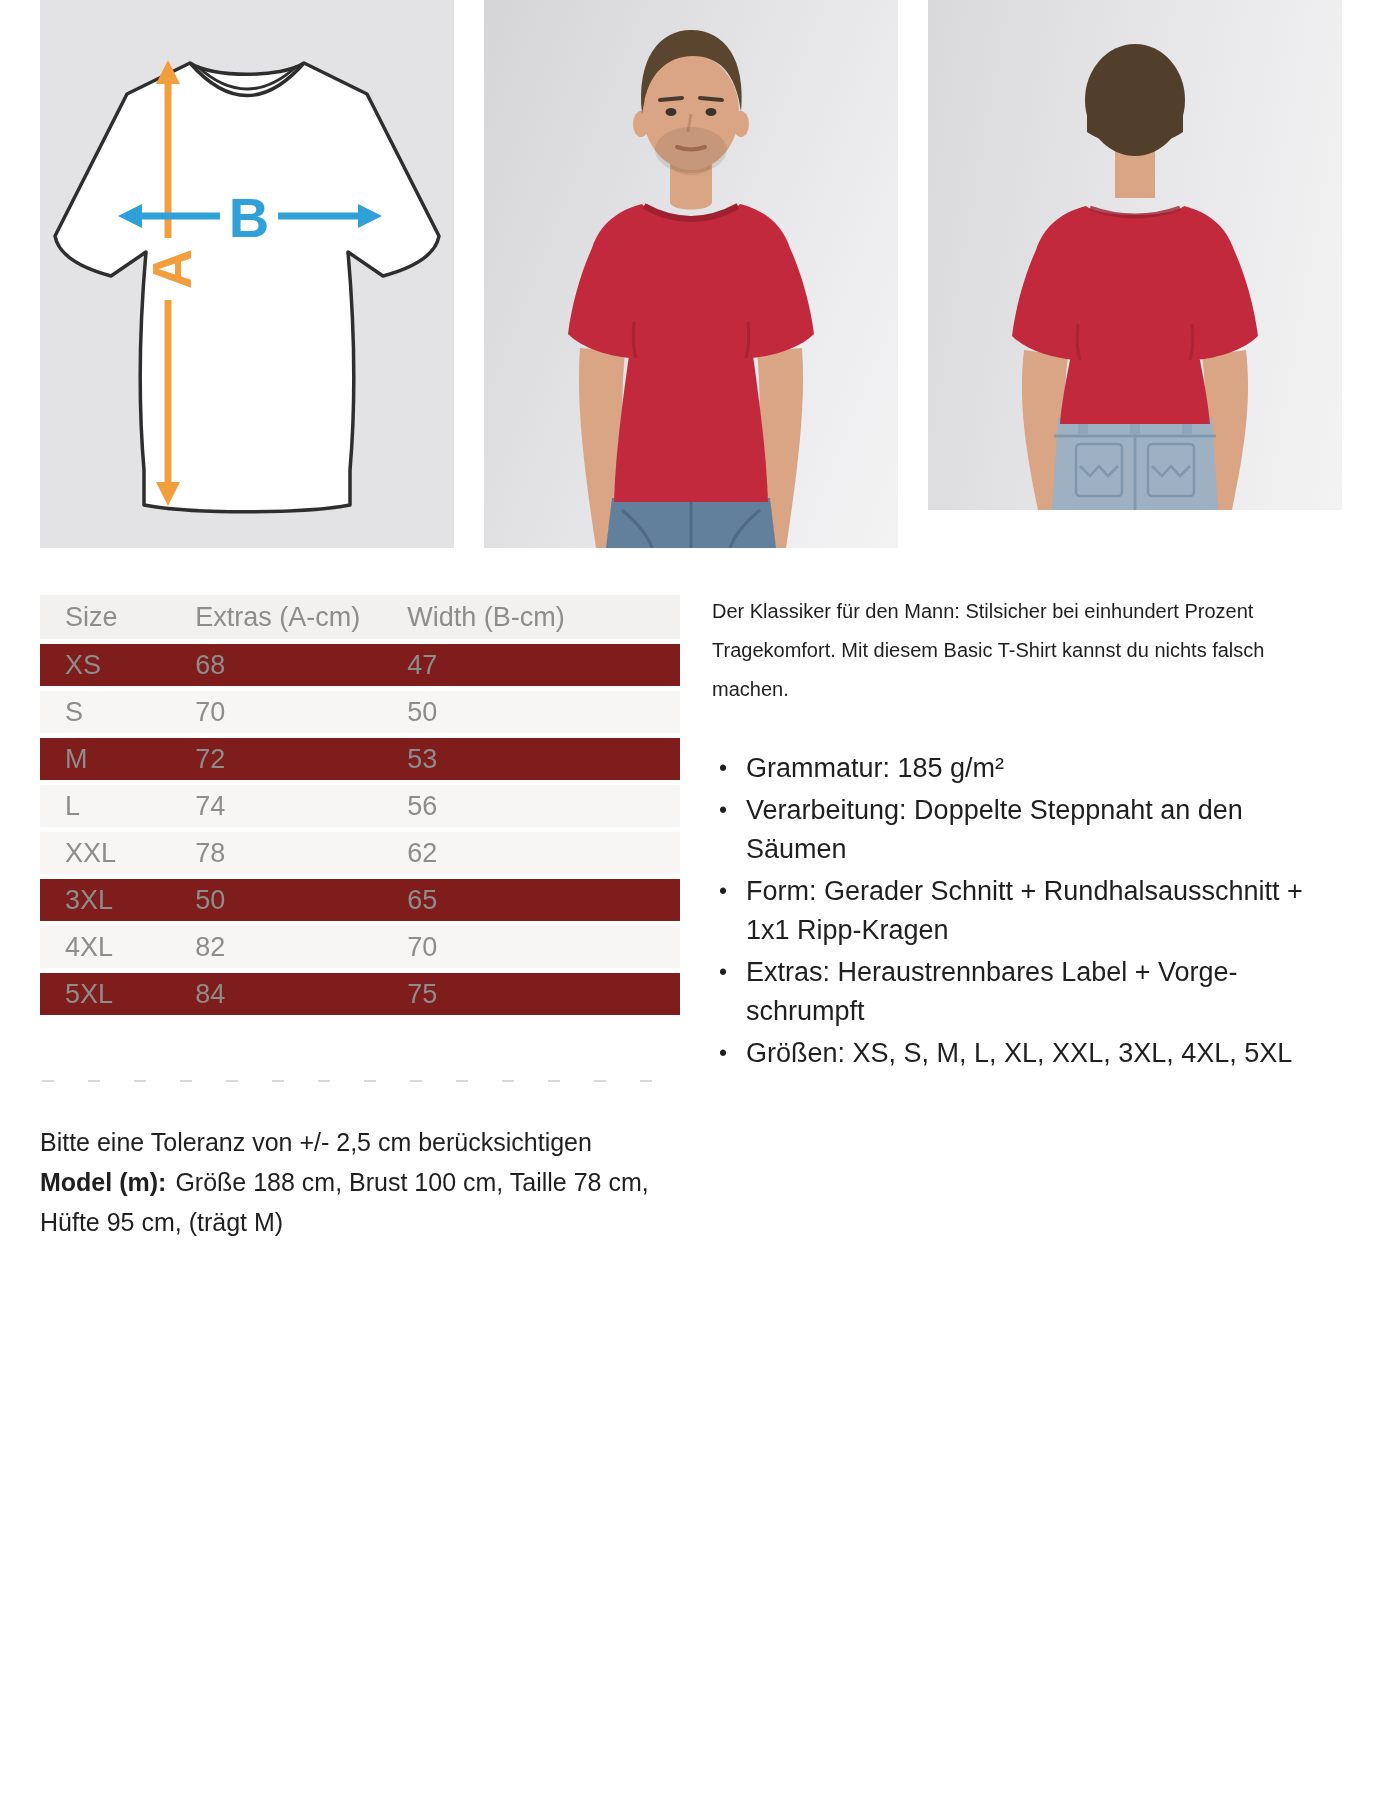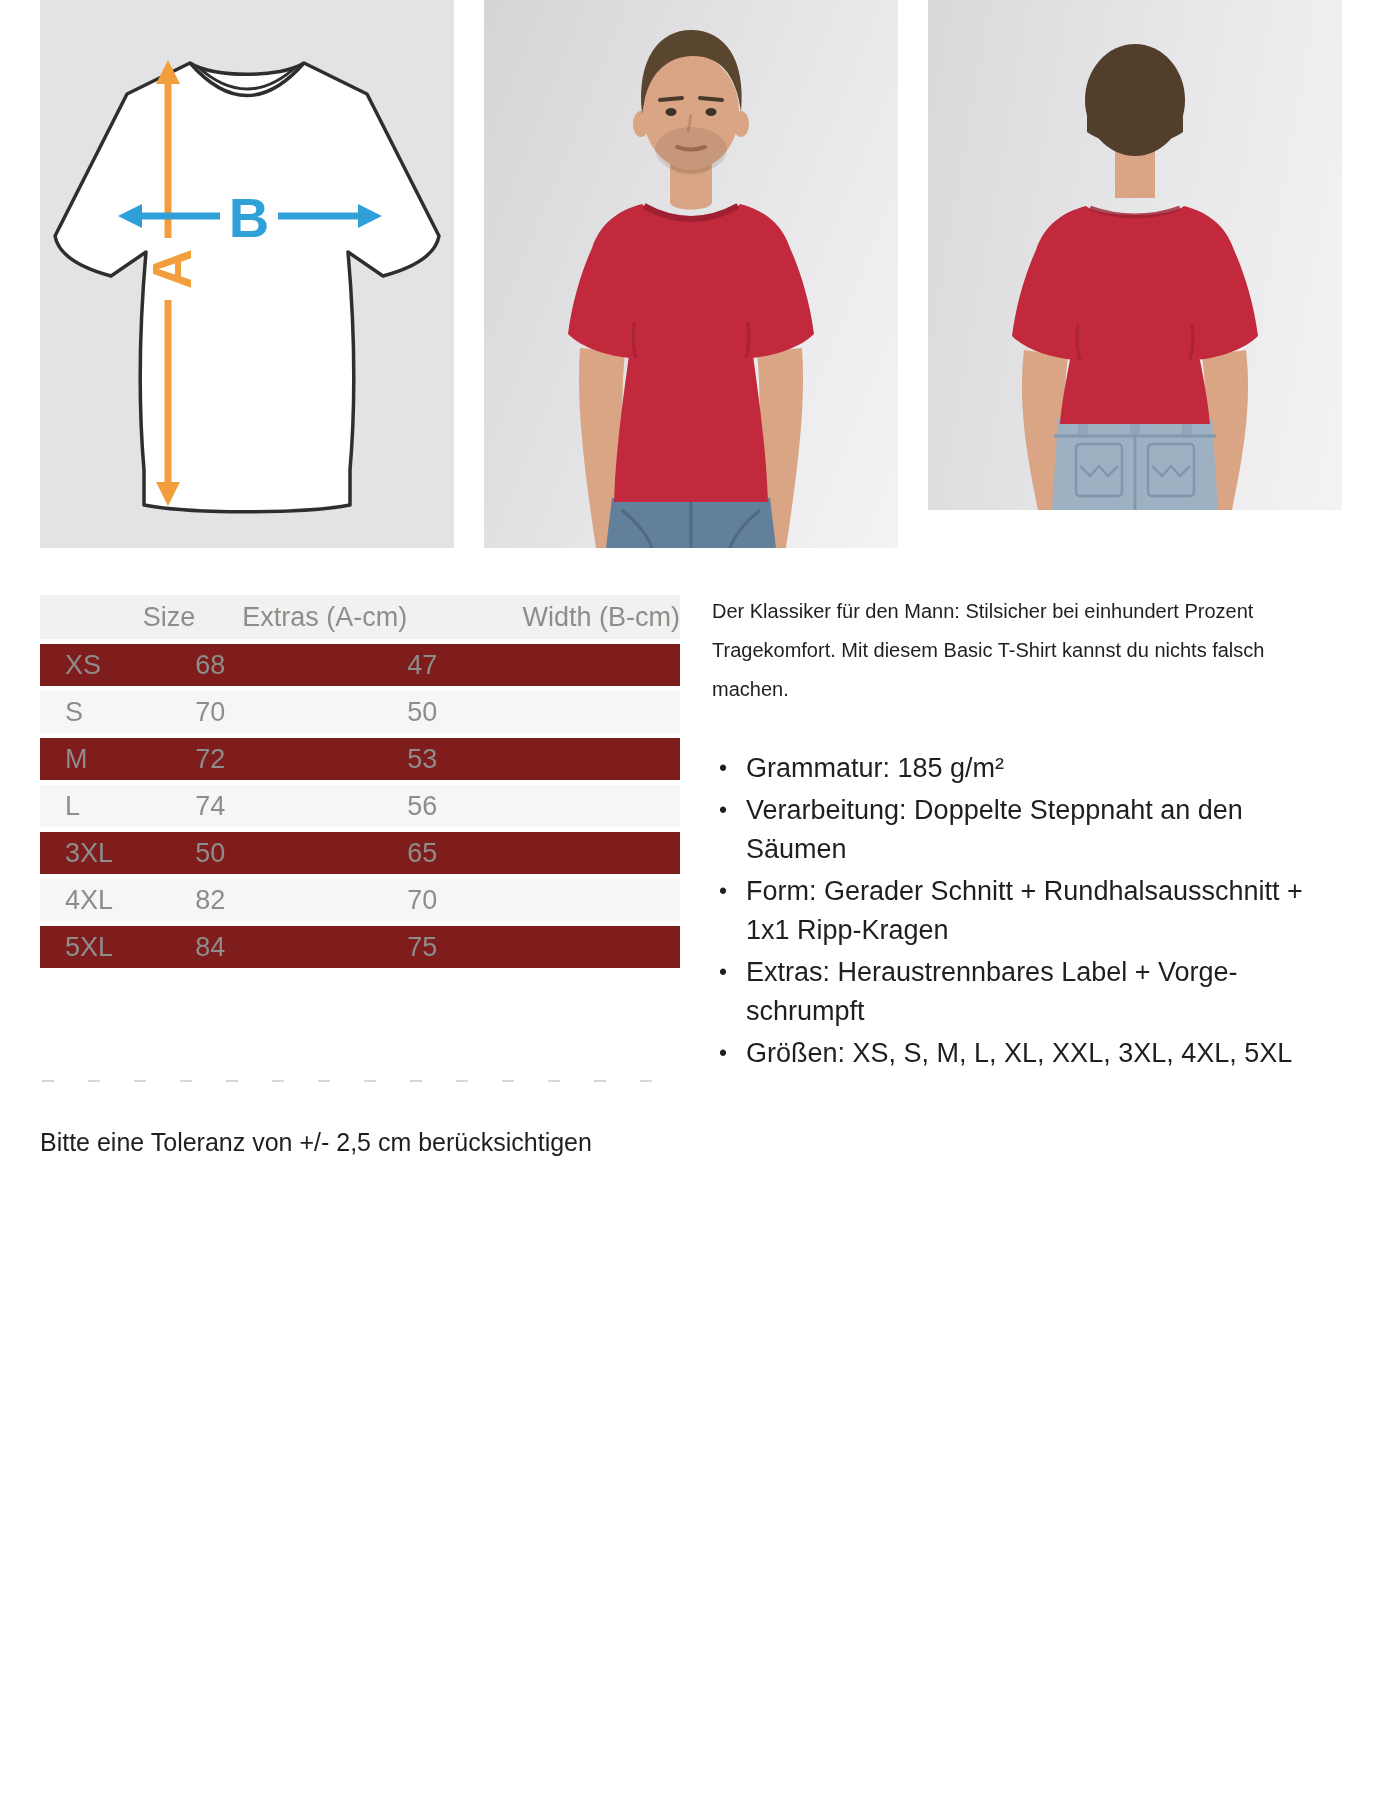--- a/index.html
+++ b/index.html
@@ -11,21 +11,21 @@
   .card-diagram{left:40px;width:414px;height:548px;background:#e3e3e5;}
   .card-front{left:484px;width:414px;height:548px;
     background:linear-gradient(112deg,#d5d5d8 0%,#e2e2e4 40%,#ededef 75%,#f3f3f4 100%);}
   .card-back{left:928px;width:414px;height:510px;
     background:linear-gradient(100deg,#d9d9db 0%,#e8e8ea 55%,#f3f3f4 100%);}
   .img-card svg{display:block;}
 
   
   .size-table{position:absolute;left:40px;top:590px;width:640px;border-collapse:separate;border-spacing:0 5px;}
   .size-table th,.size-table td{font-size:27px;font-weight:400;color:#8d8d8b;text-align:left;padding:0;}
-  .size-table th{height:44px;background:#f2f1ef;text-align:right;}
+  .size-table th{height:44px;background:#f2f1ef;}
   .size-table td{height:42px;}
   .size-table tr.row-even td{background:#7f1d1d;}
   .size-table tr.row-odd td{background:#f7f6f4;}
   .col-size{width:135px;padding-left:25px!important;}
   .col-len{width:220px;}
   .col-wid{width:285px;}
   .table-end{position:absolute;left:42px;top:1080px;width:636px;height:2px;
     background:repeating-linear-gradient(90deg,#d2d2d0 0 12px,transparent 12px 46px);opacity:.85;}
 
   
@@ -192,20 +192,25 @@
         <tr class="row-even">
           <td class="col-size">M</td>
           <td class="col-len">72</td>
           <td class="col-wid">53</td>
         </tr>
         <tr class="row-odd">
           <td class="col-size">L</td>
           <td class="col-len">74</td>
           <td class="col-wid">56</td>
         </tr>
+        <tr class="row-odd">
+          <td class="col-size">XXL</td>
+          <td class="col-len">78</td>
+          <td class="col-wid">62</td>
+        </tr>
         <tr class="row-even">
           <td class="col-size">3XL</td>
           <td class="col-len">50</td>
           <td class="col-wid">65</td>
         </tr>
         <tr class="row-odd">
           <td class="col-size">4XL</td>
           <td class="col-len">82</td>
           <td class="col-wid">70</td>
         </tr>
@@ -224,15 +229,18 @@
         <li>Grammatur: 185 g/m²</li>
         <li>Verarbeitung: Doppelte Steppnaht an den Säumen</li>
         <li>Form: Gerader Schnitt + Rundhalsausschnitt + 1x1 Ripp-Kragen</li>
         <li>Extras: Heraustrennbares Label + Vorge­schrumpft</li>
         <li>Größen: XS, S, M, L, XL, XXL, 3XL, 4XL, 5XL</li>
       </ul>
   </div>
 
   <div class="notes">
     <p>Bitte eine Toleranz von +/- 2,5 cm berücksichtigen</p>
+    <p>
+      <span class="model-label">Model (m):</span><span class="model-info">Größe 188 cm, Brust 100 cm, Taille 78 cm, Hüfte 95 cm, (trägt M)</span>
+    </p>
   </div>
 
 </div>
 
 </body></html>

